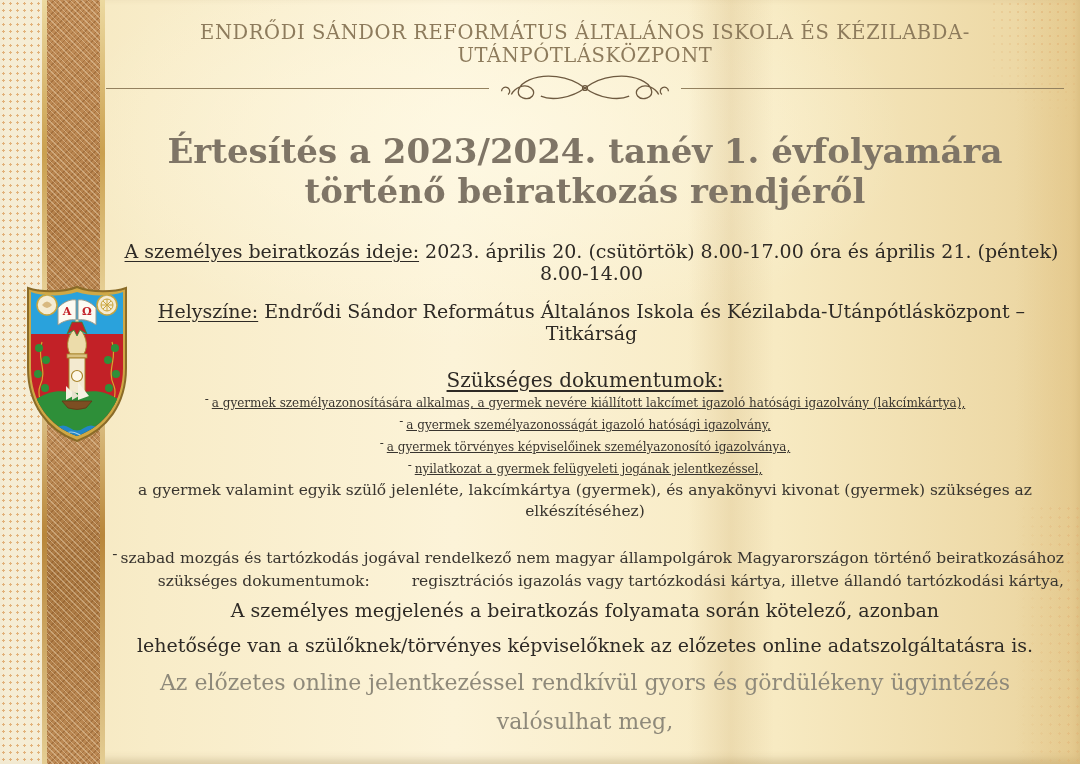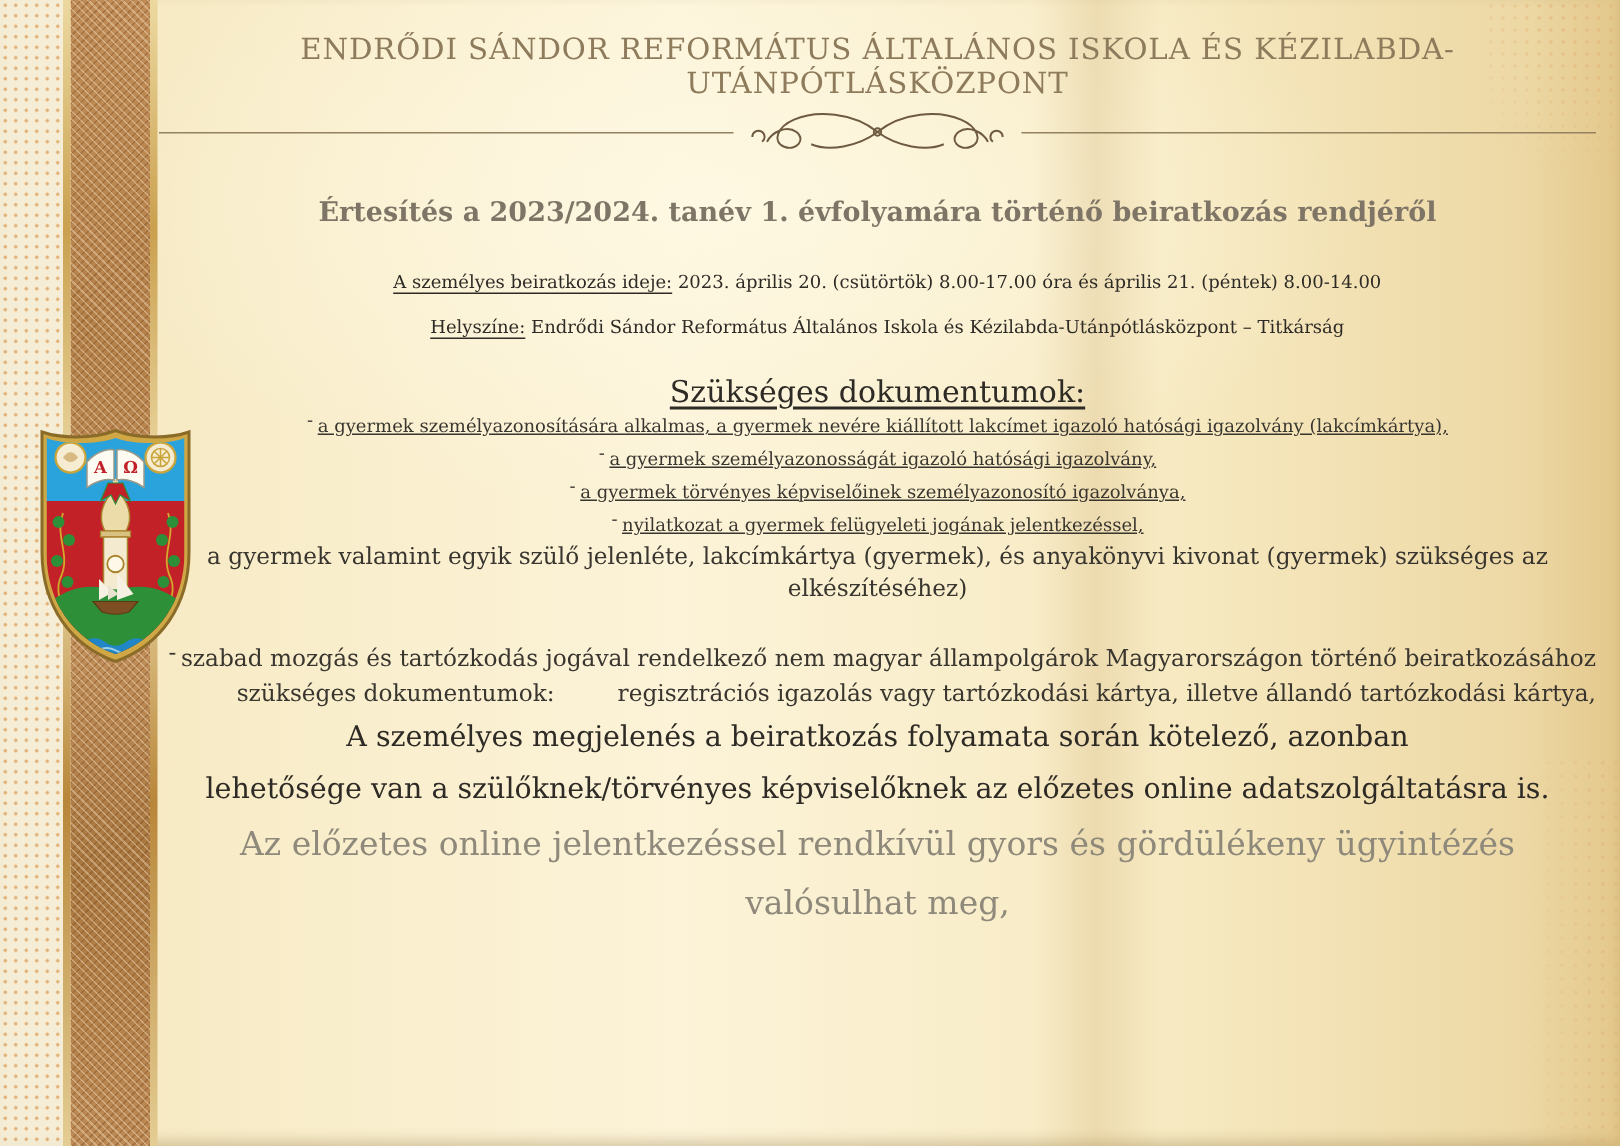--- a/index.html
+++ b/index.html
@@ -40,23 +40,23 @@
         background-size:9px 9px;opacity:.45;
         -webkit-mask-image:linear-gradient(270deg,#000 20%,rgba(0,0,0,0) 90%);
         mask-image:linear-gradient(270deg,#000 20%,rgba(0,0,0,0) 90%);}
 
   .content{position:absolute;left:106px;top:0;width:958px;text-align:center;}
 
   .school-name{margin-top:21px;font-size:19.5px;letter-spacing:.6px;color:#8d7b5c;}
   .divider{display:flex;align-items:center;margin-top:3px;}
   .divider .rule{flex:1;height:1px;background:#93815f;}
   .divider svg{margin:0 6px;}
-  .title{margin-top:25px;font-size:18px;font-weight:bold;color:#7f7566;}
-
-  .sched{margin-top:29px;font-size:12px;color:#2e2a25;padding-left:13px;}
+  .title{margin-top:25px;font-size:34px;font-weight:bold;color:#7f7566;}
+
+  .sched{margin-top:29px;font-size:19px;color:#2e2a25;padding-left:13px;}
   .sched + .sched{margin-top:16px;}
   .u{text-decoration:underline;text-underline-offset:3px;}
 
   .docs-heading{margin-top:24px;font-size:20px;color:#2e2a25;}
   .doc-item{margin-top:1px;font-size:12px;line-height:21px;color:#39352f;text-decoration:underline;}
   .doc-cont{font-size:15.5px;line-height:21px;color:#39352f;}
   .sup-dash{display:inline-block;transform:translateY(-4px);margin-right:3px;}
 
   .foreign{margin-top:25px;font-size:15.5px;line-height:23px;color:#39352f;text-align:right;}
   .gap{display:inline-block;width:42px;}

